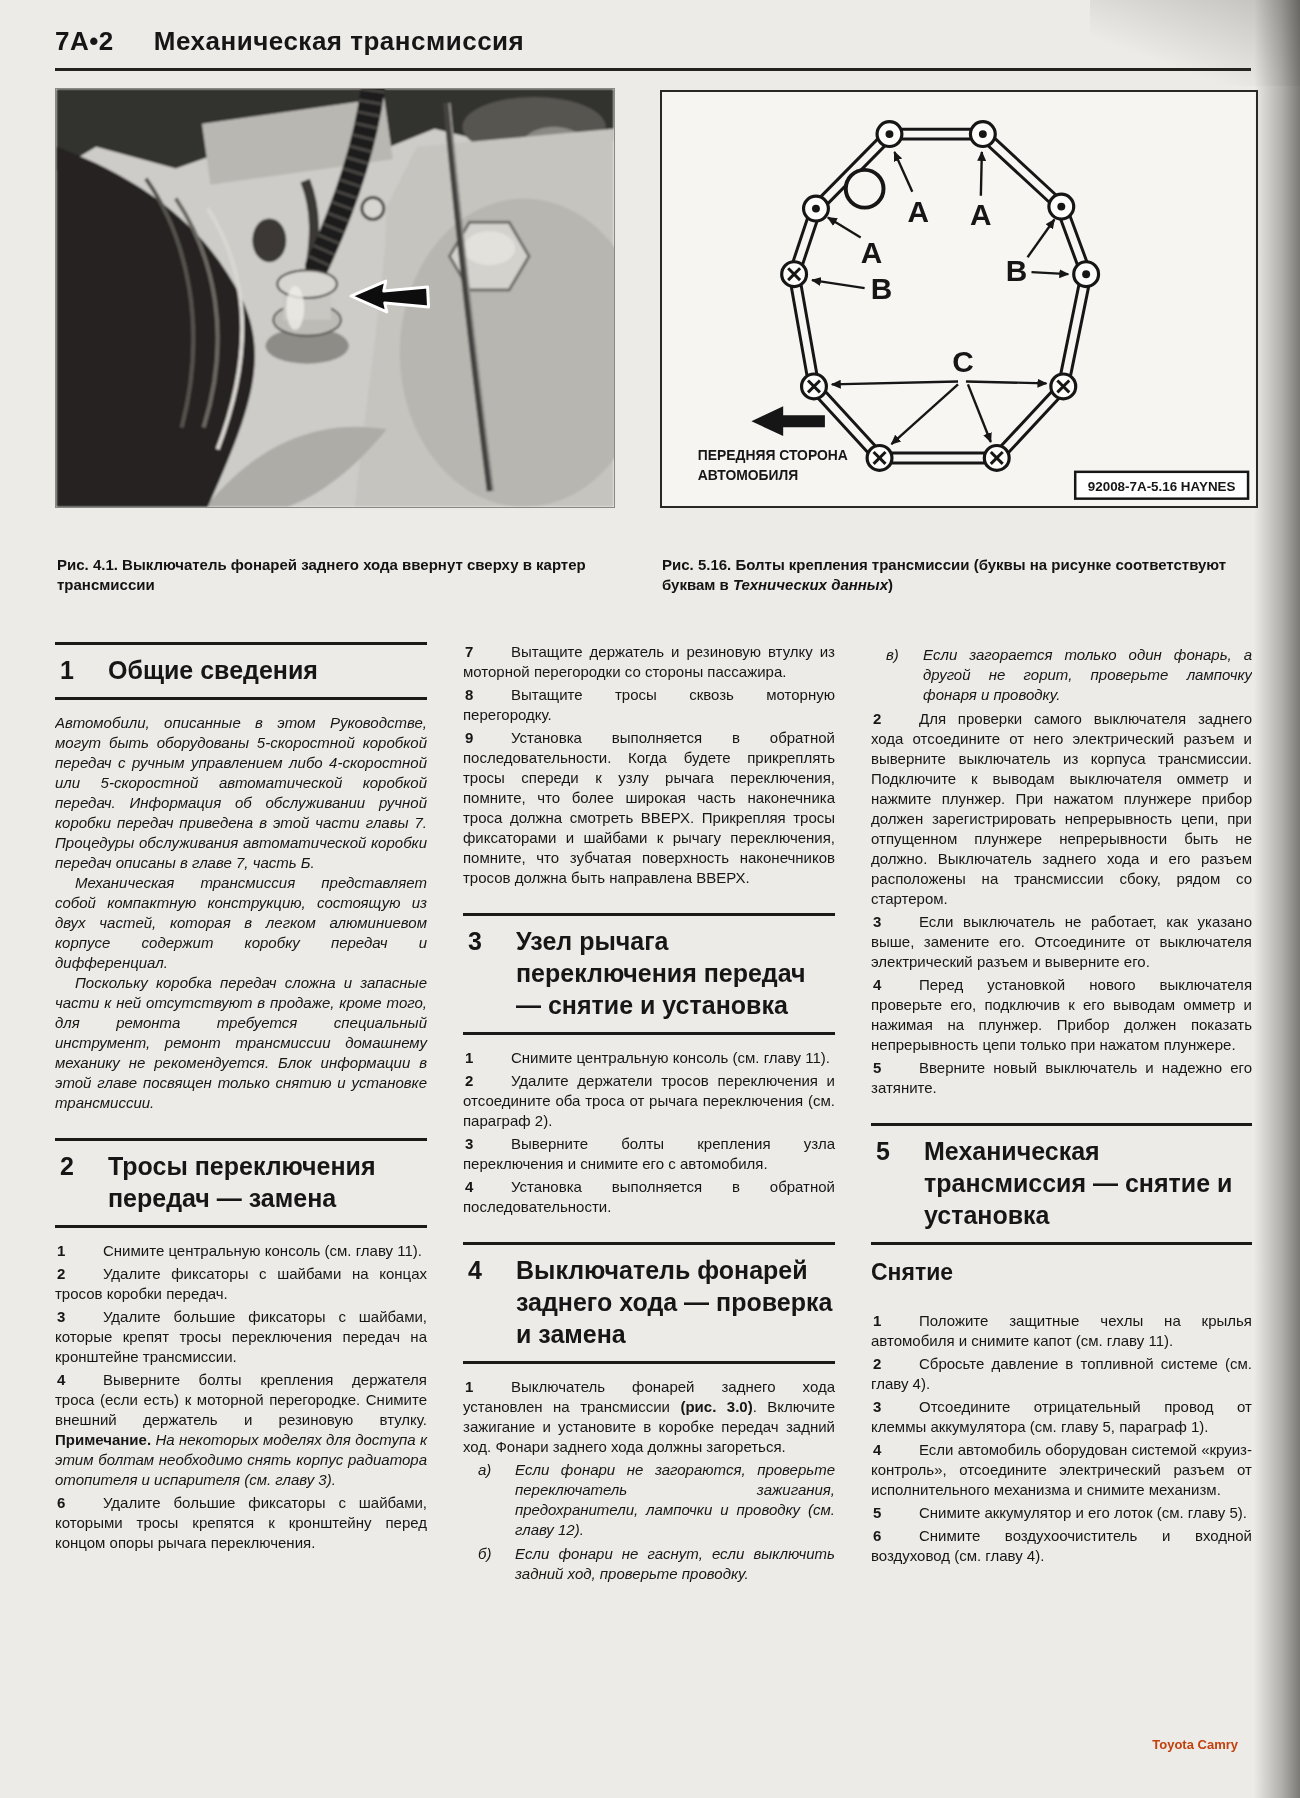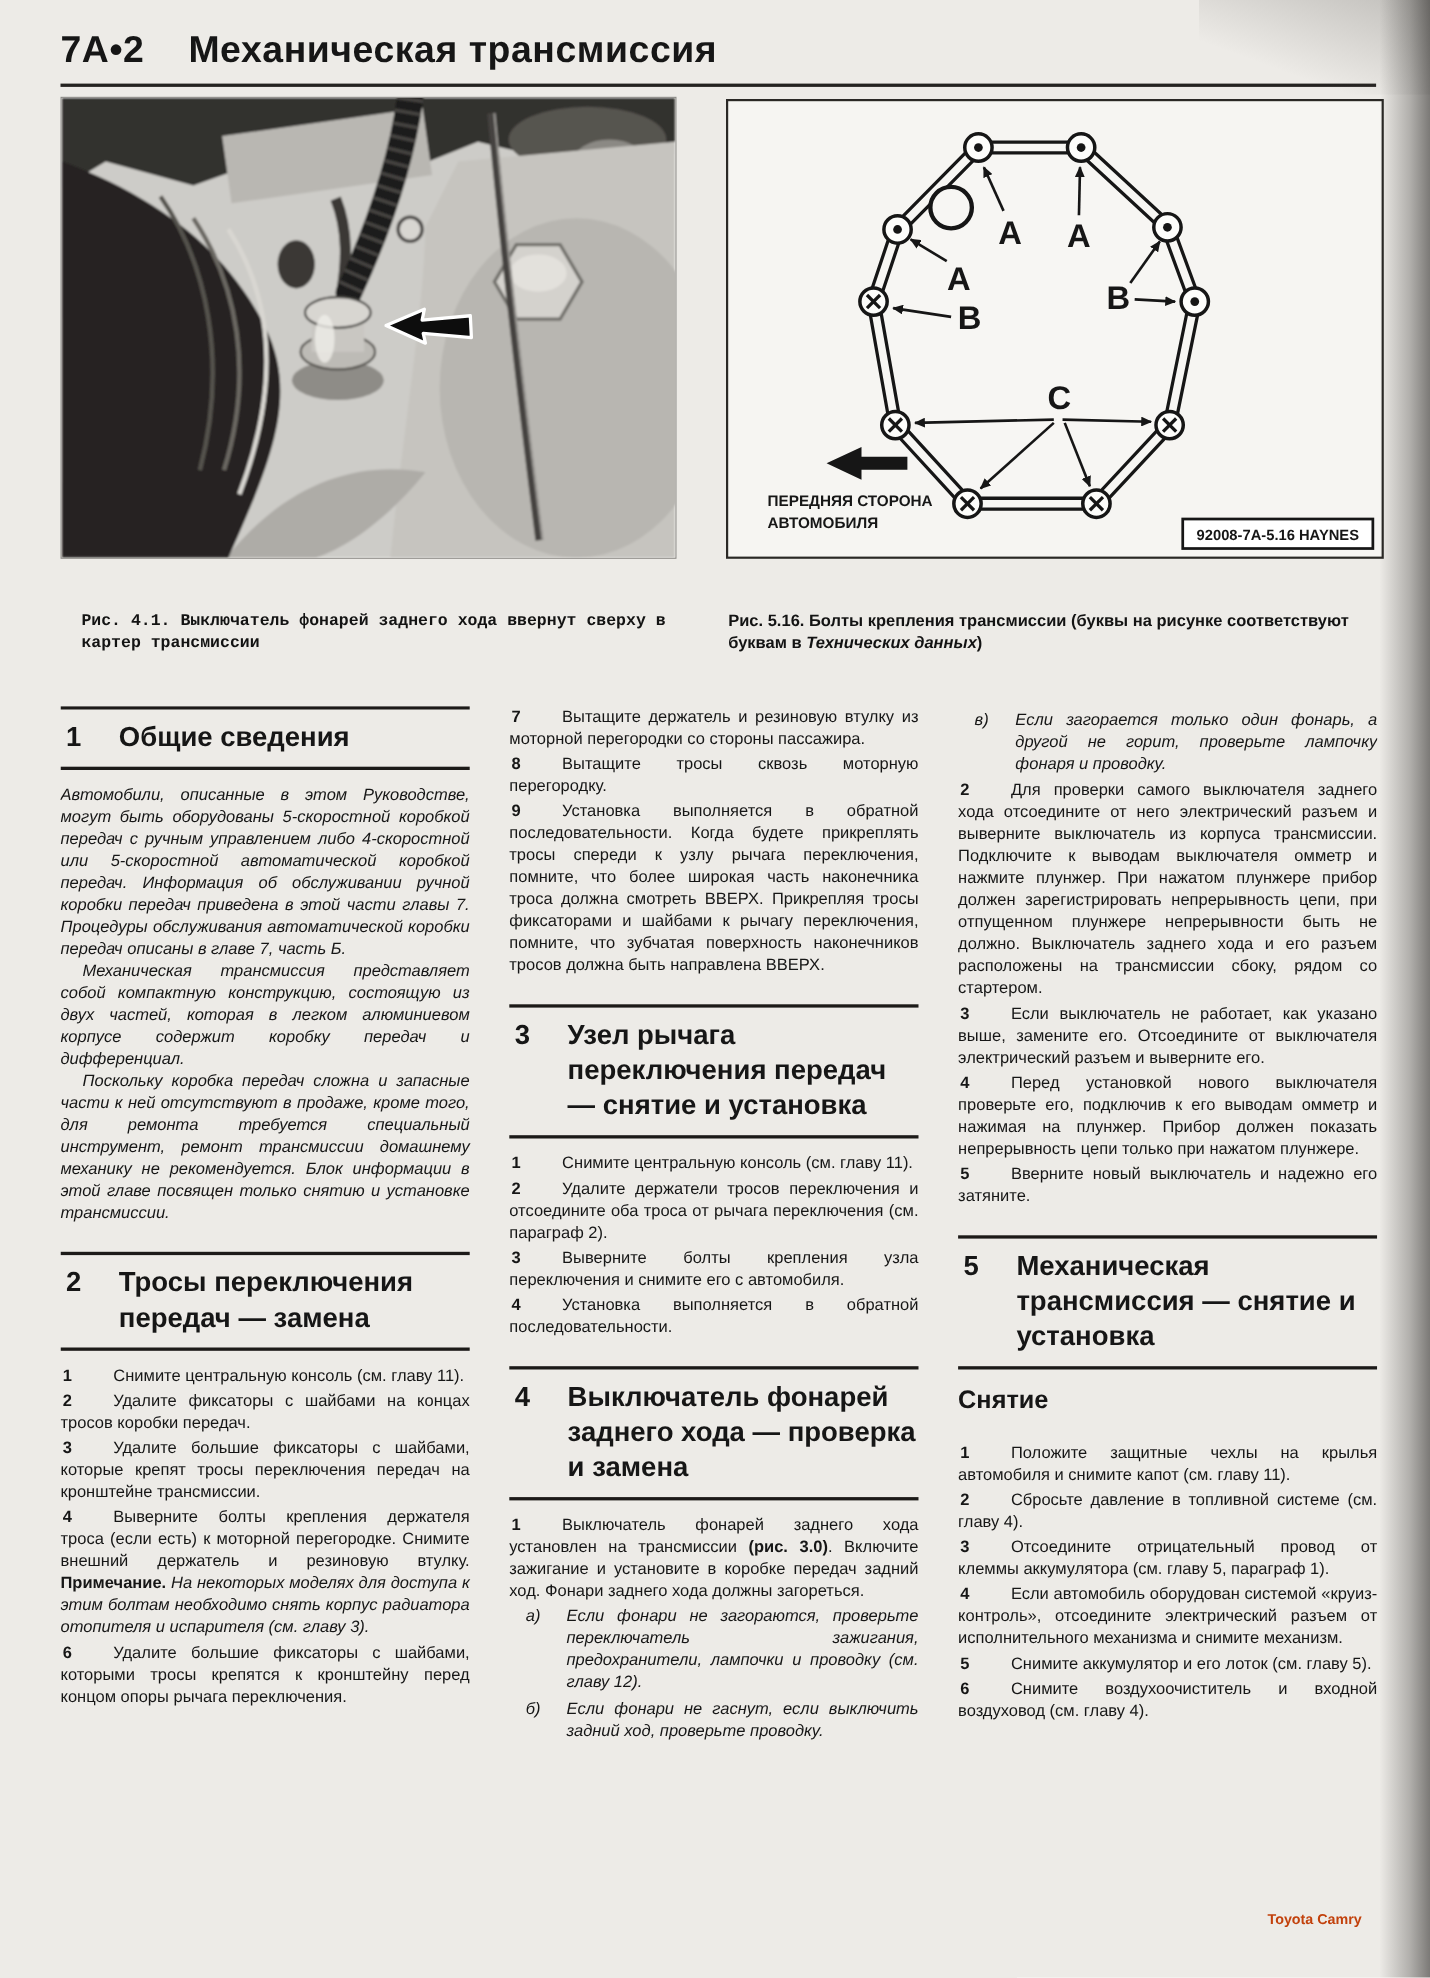--- a/index.html
+++ b/index.html
@@ -14,32 +14,32 @@
     pointer-events:none;
   }
   .corner-smudge{
     position:absolute;right:0;top:0;width:210px;height:86px;
     background:linear-gradient(200deg, rgba(90,88,84,.30), rgba(90,88,84,0) 70%);
     pointer-events:none;
   }
   .page-header{
     position:absolute;left:55px;top:26px;width:1196px;
     border-bottom:3px solid #242220;padding-bottom:11px;
-    font-weight:bold;font-size:34px;letter-spacing:.5px;
+    font-weight:bold;font-size:26px;letter-spacing:.5px;
   }
   .page-header .pagenum{margin-right:40px;}
   .fig{position:absolute;background:#f6f5f2;box-sizing:border-box;}
   .fig-photo{left:55px;top:88px;width:560px;height:420px;border:1px solid #8a8884;}
   .fig-diagram{left:660px;top:90px;width:598px;height:418px;border:2px solid #2a2825;}
   .fig svg{display:block;width:100%;height:100%;}
   .caption{
     position:absolute;top:540px;font-weight:bold;font-size:15px;line-height:20px;
     color:#131313;
   }
-  .cap-photo{left:74px;width:545px;font-family:Liberation Mono, monospace;}
+  .cap-photo{left:57px;width:545px;}
   .cap-diagram{left:662px;width:575px;}
   .caption em{}
   .columns{
     position:absolute;left:55px;top:642px;width:1197px;height:1096px;
     display:flex;overflow:hidden;
   }
   .col{width:372px;margin-right:36px;}
   .col:last-child{width:381px;margin-right:0;}
   .sec-head{
     border-top:3px solid #1c1a18;border-bottom:3px solid #1c1a18;

